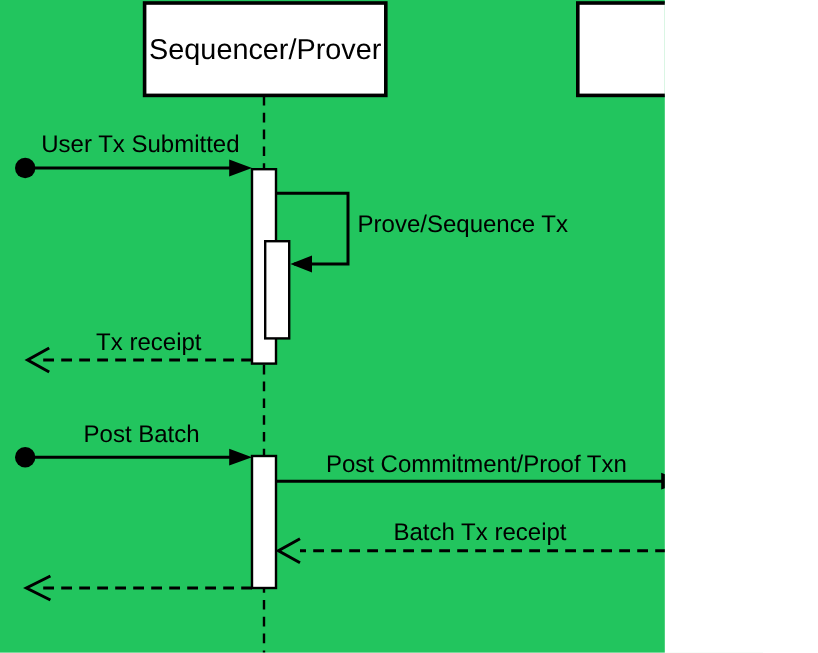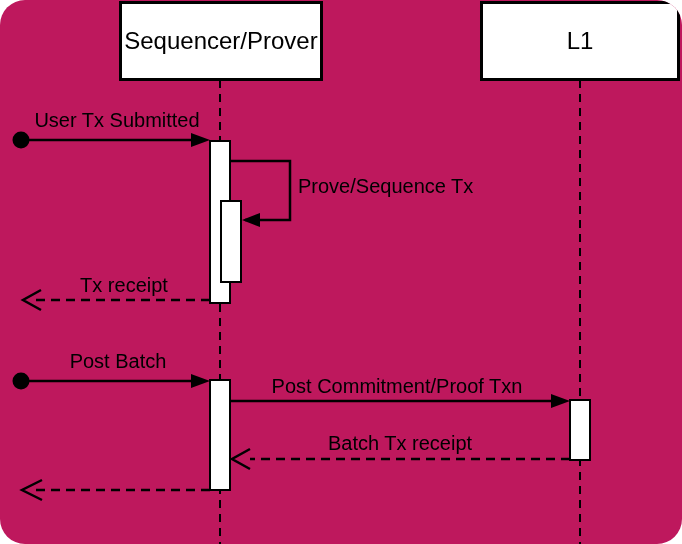--- a/index.html
+++ b/index.html
@@ -2,25 +2,24 @@
 <html><head>
 <meta charset="utf-8">
 <style>
   html, body {
     margin: 0;
     padding: 0;
     background: #ffffff;
   }
   .canvas {
     position: relative;
-    width: 682px;
+    width: 554px;
     height: 544px;
-    background: #be185d;
+    background: #22c55e;
     overflow: hidden;
-    border-radius: 25px;
   }
   svg {
     display: block;
   }
   svg text {
     font-family: "Liberation Sans", "DejaVu Sans", sans-serif;
     fill: #000000;
   }
   .actor-label { font-size: 24px; }
   .msg-label   { font-size: 20px; }

